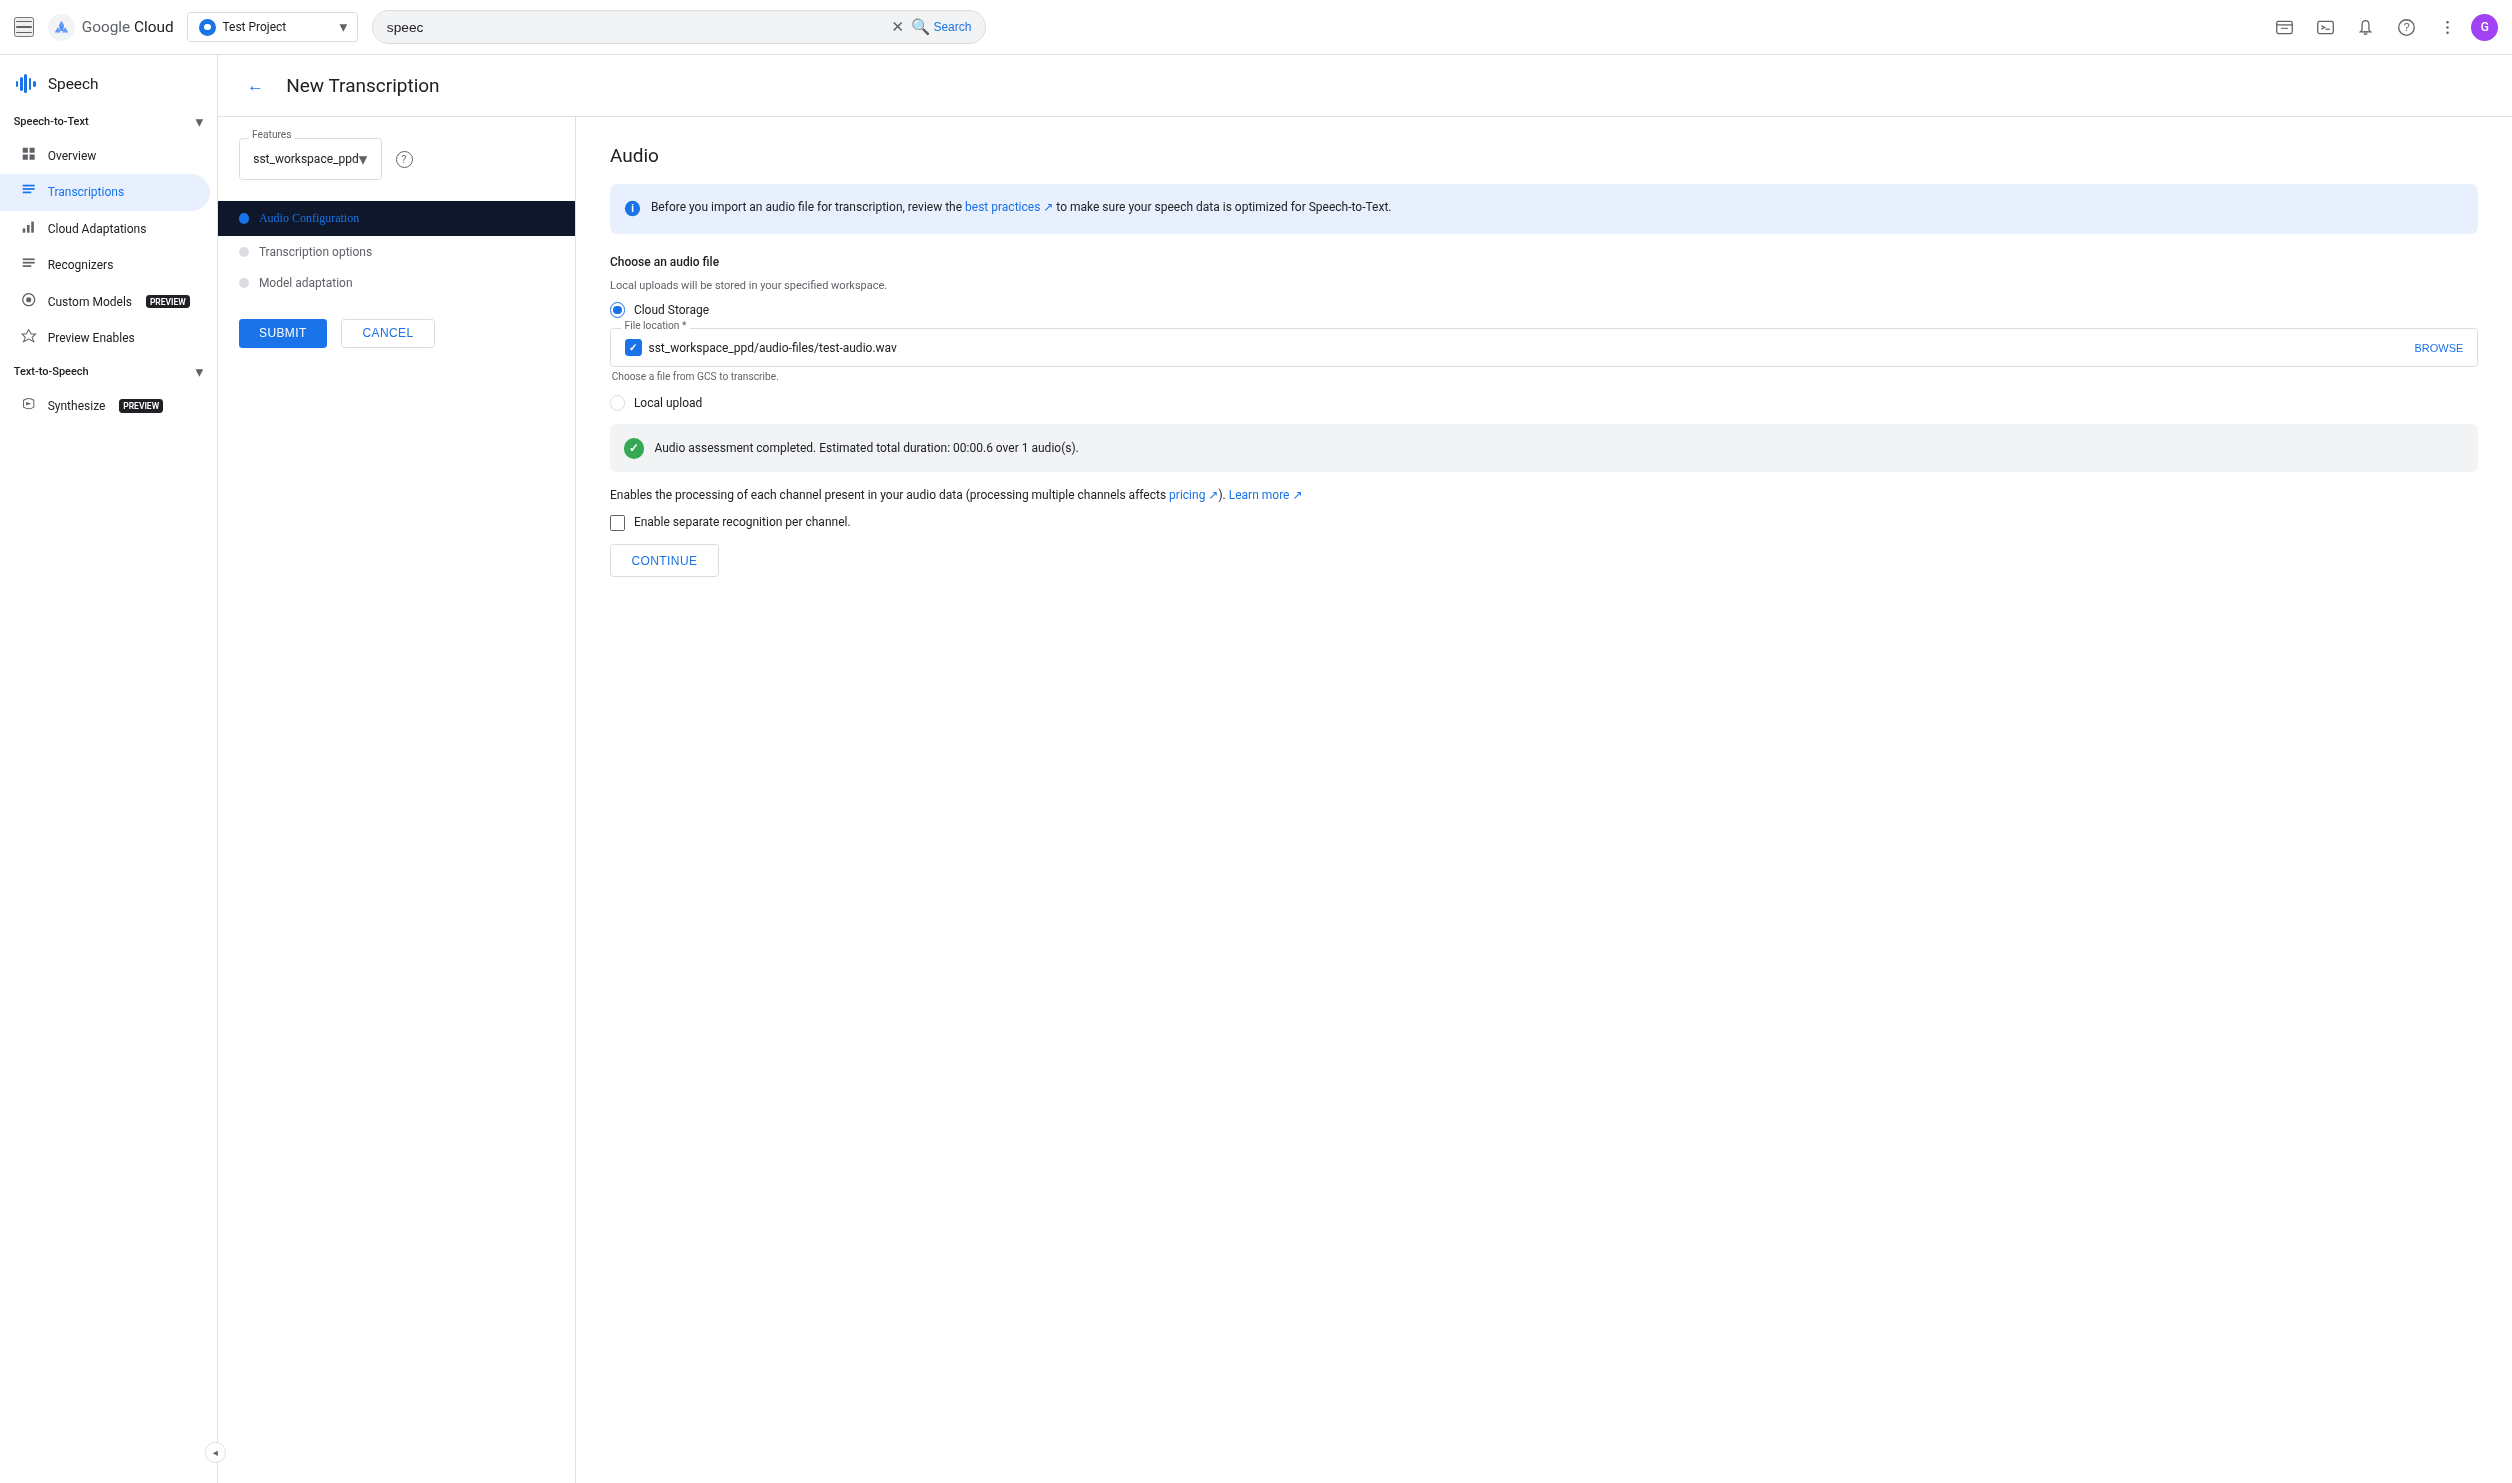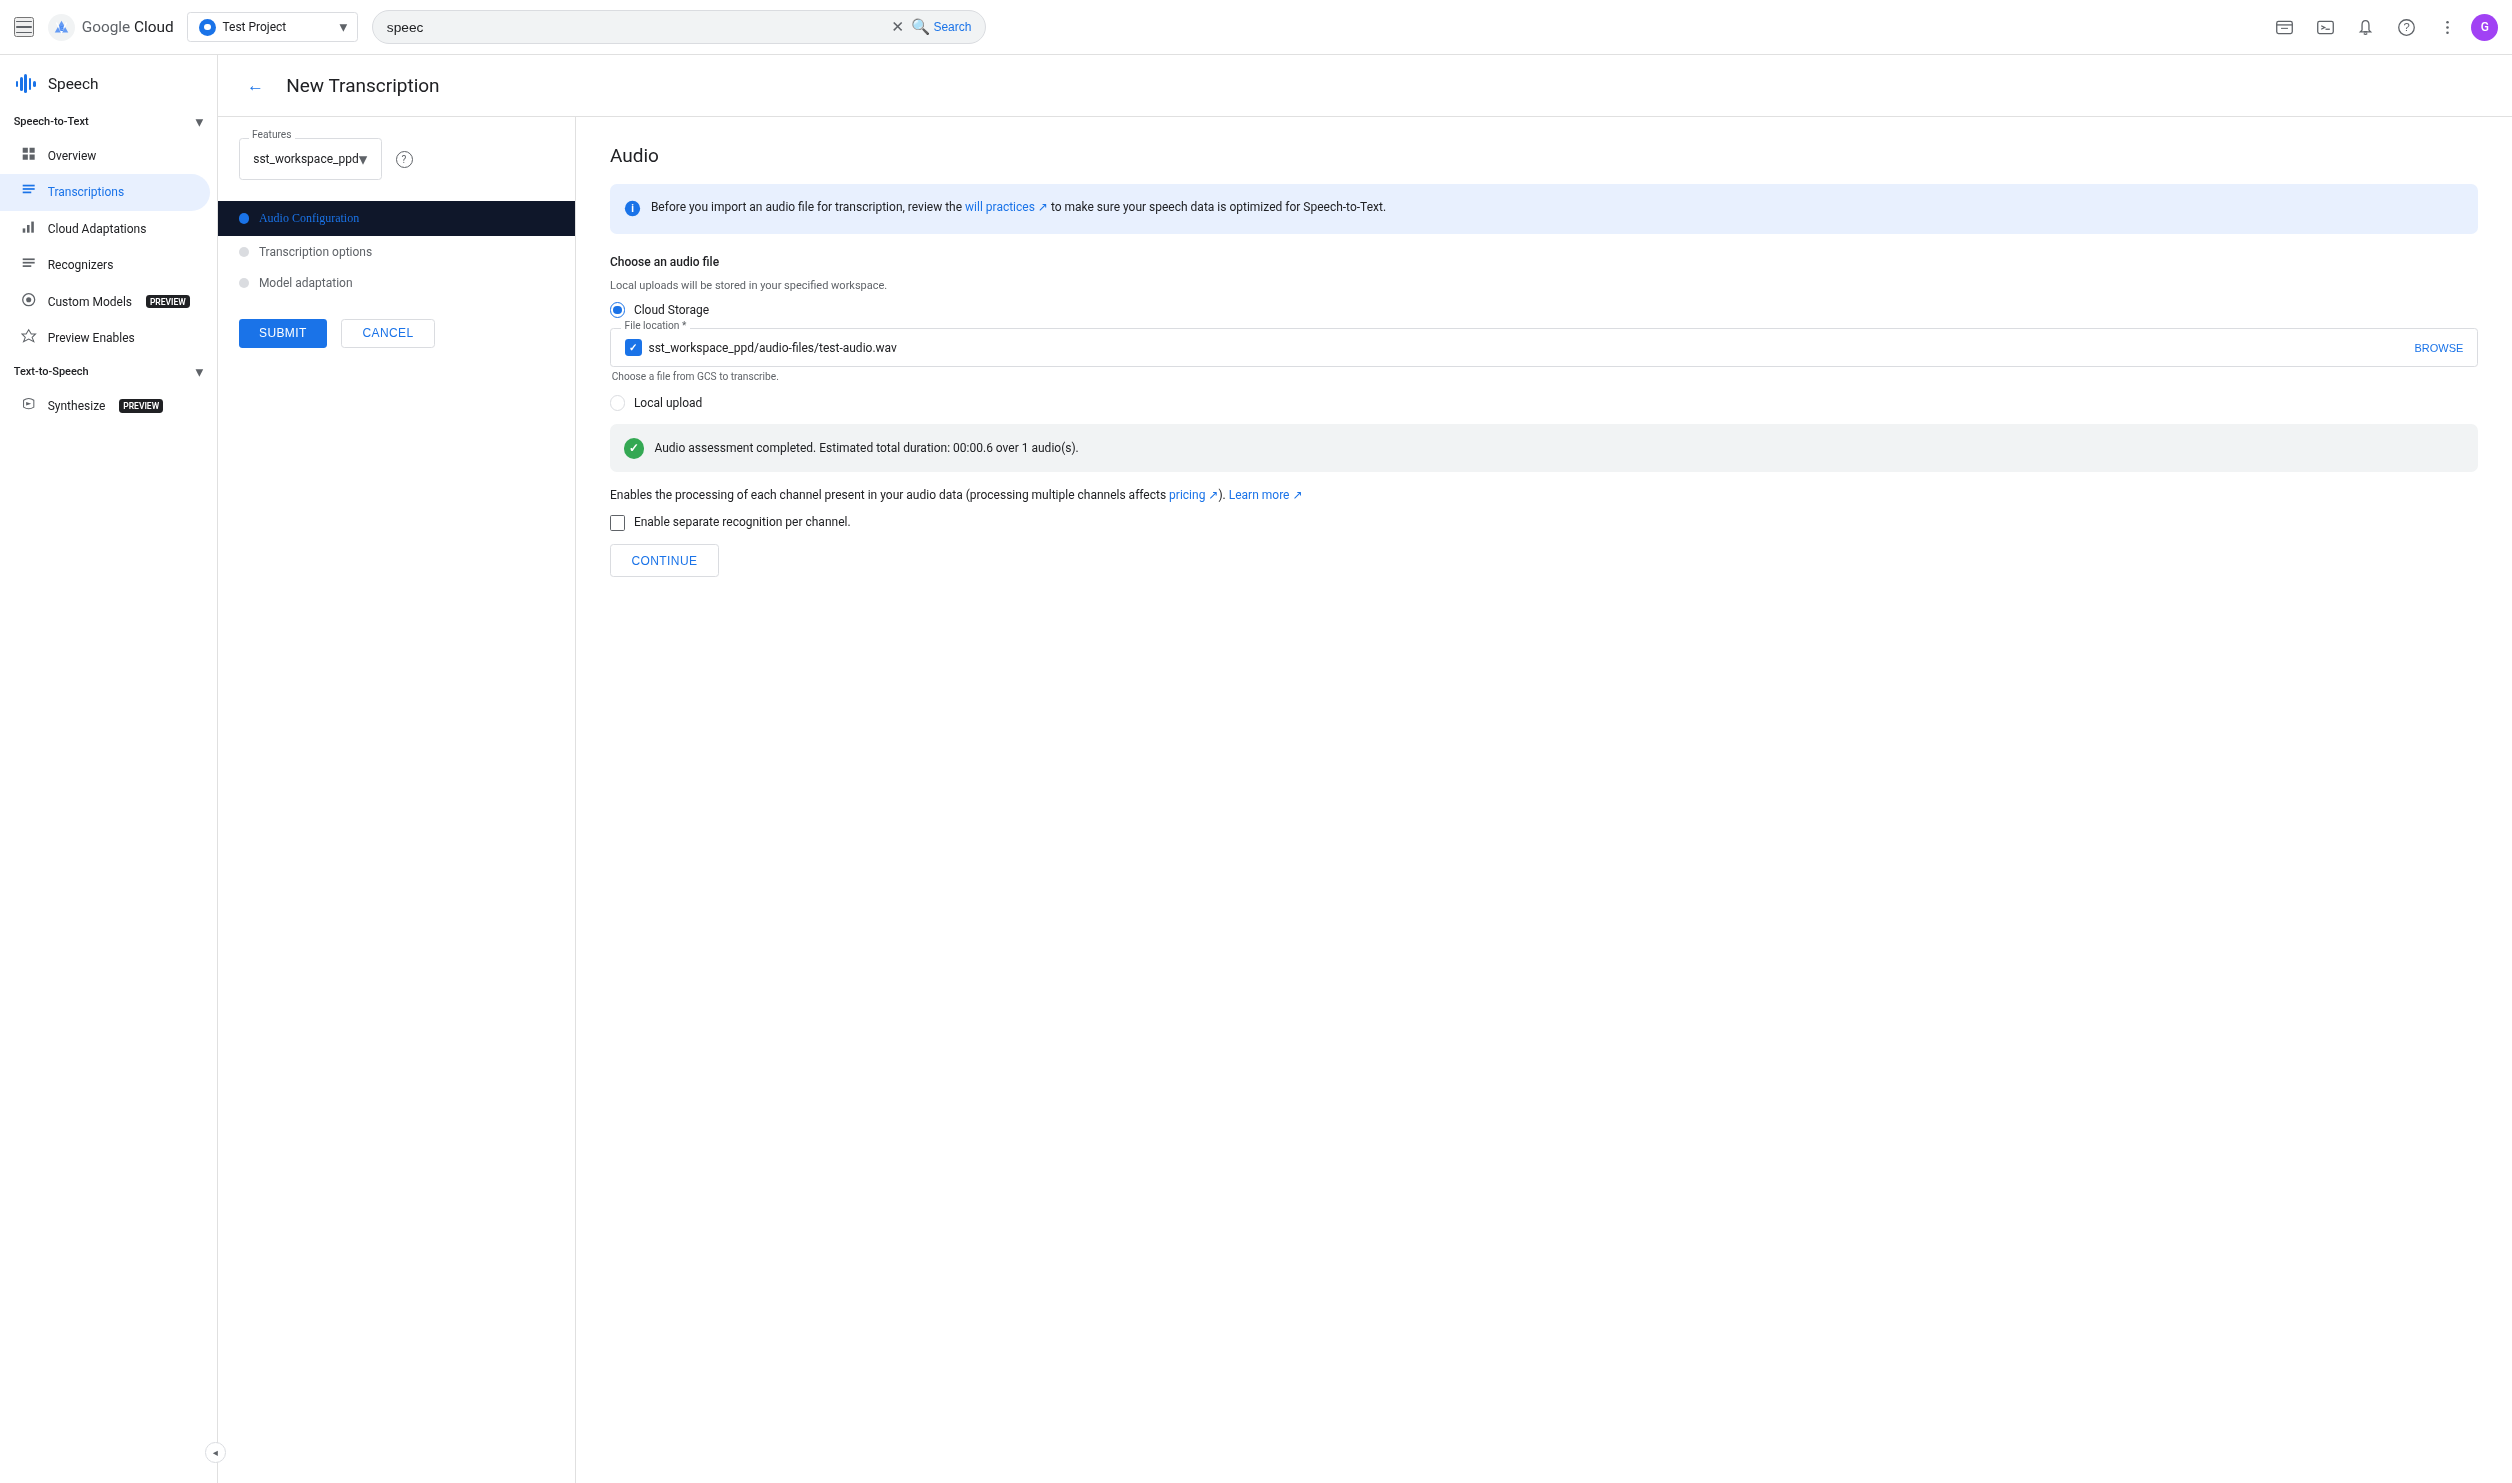--- a/index.html
+++ b/index.html
@@ -579,21 +579,21 @@
 
         
         <div class="info-box">
           <span class="info-icon">
             <svg width="17" height="17" viewBox="0 0 20 20" style="font-size:20px">
               <circle cx="10" cy="10" r="9" fill="#1a73e8"></circle>
               <text x="10" y="14.5" text-anchor="middle" font-size="12" fill="#fff" font-weight="bold">i</text>
             </svg>
           </span>
           <p class="info-text">
-            <span>Before you import an audio file for transcription, review the </span><a href="#"><span>will practices</span> ↗</a><span> to make sure your speech data is optimized for Speech-to-Text.</span>
+            <span>Before you import an audio file for transcription, review the </span><a href="#"><span>best practices</span> ↗</a><span> to make sure your speech data is optimized for Speech-to-Text.</span>
           </p>
         </div>
 
         
         <p class="choose-label">Choose an audio file</p>
         <p class="local-uploads-note">Local uploads will be stored in your specified workspace.</p>
 
         
         <div class="radio-option">
           <div class="radio-circle selected"></div>

